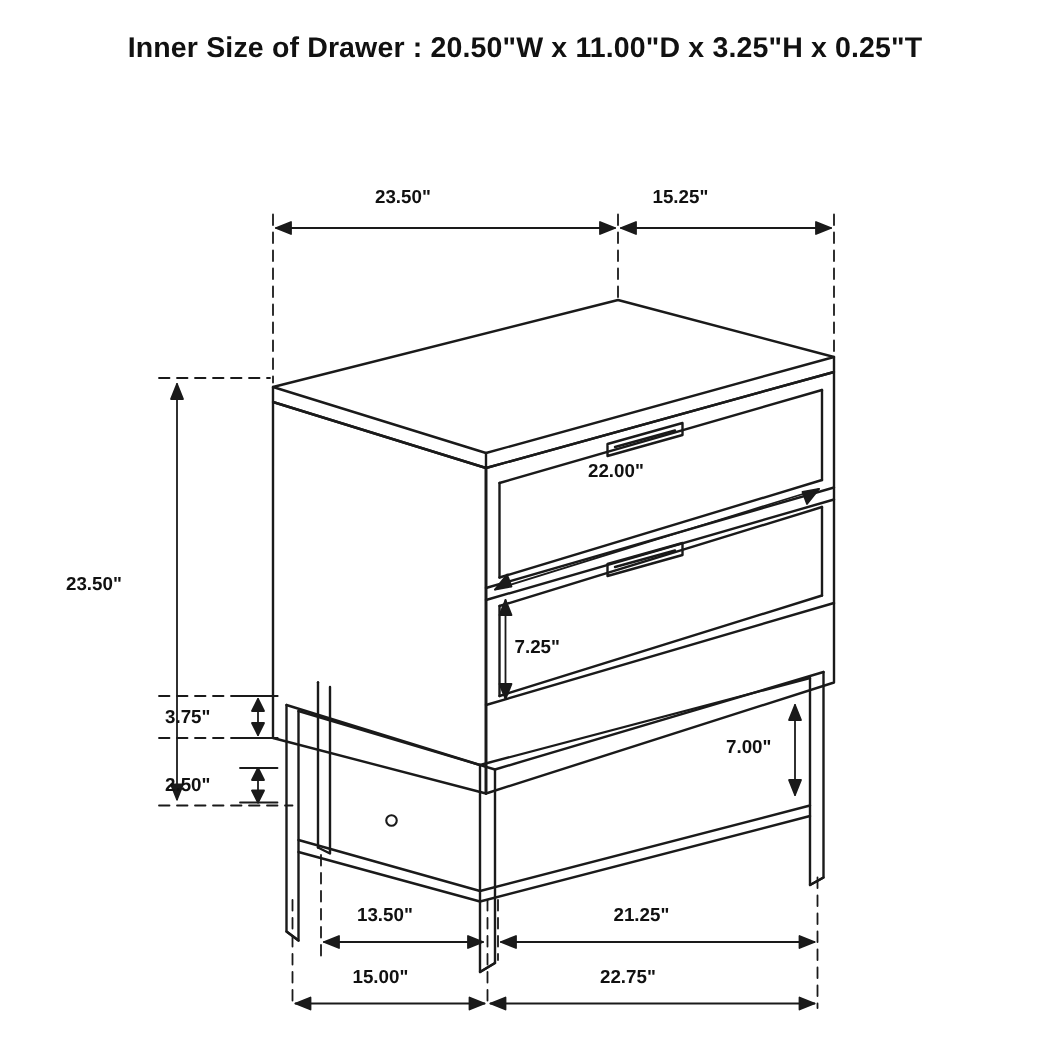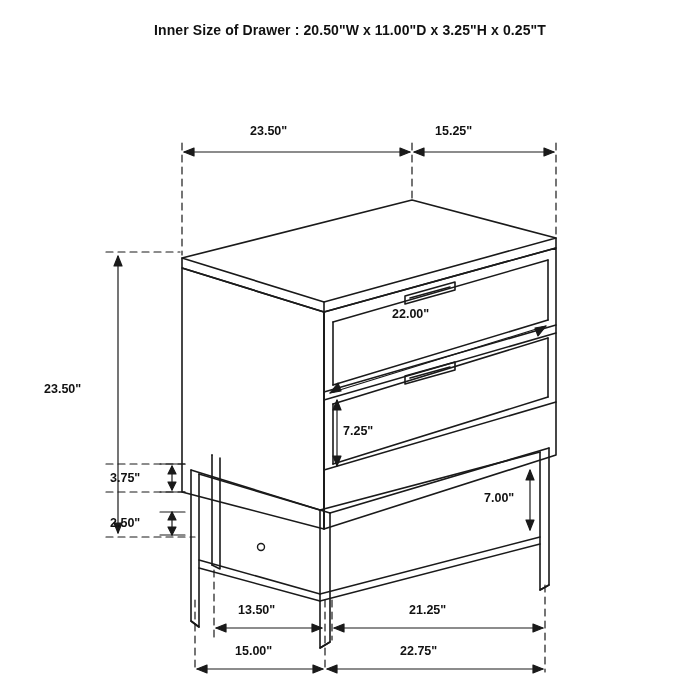--- a/index.html
+++ b/index.html
@@ -18,21 +18,21 @@
     position: relative;
     width: 700px;
     height: 700px;
   }
   .title {
     position: absolute;
     top: 22px;
     left: 0;
     width: 700px;
     text-align: center;
-    font-size: 14px;
+    font-size: 19px;
     font-weight: bold;
     color: #111111;
     letter-spacing: 0.1px;
   }
   svg {
     position: absolute;
     top: 0;
     left: 0;
   }
   .dim-label {

